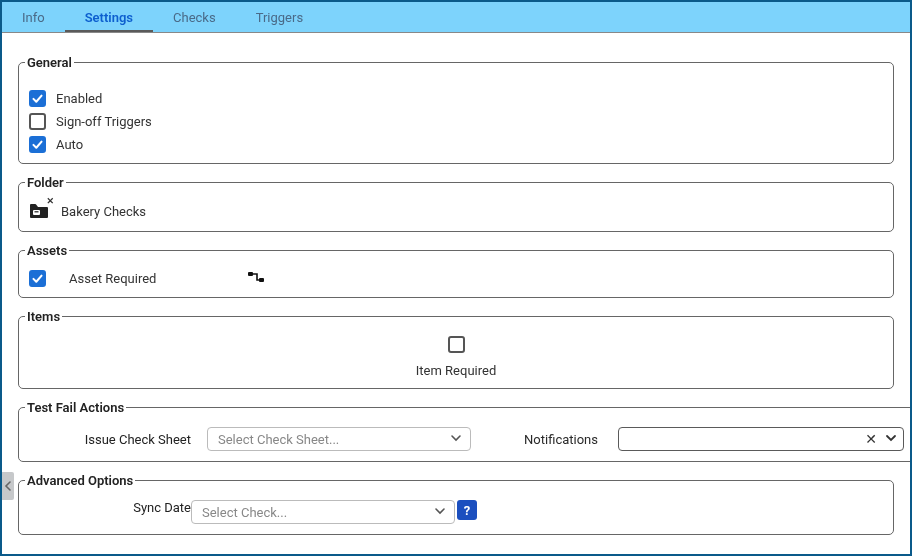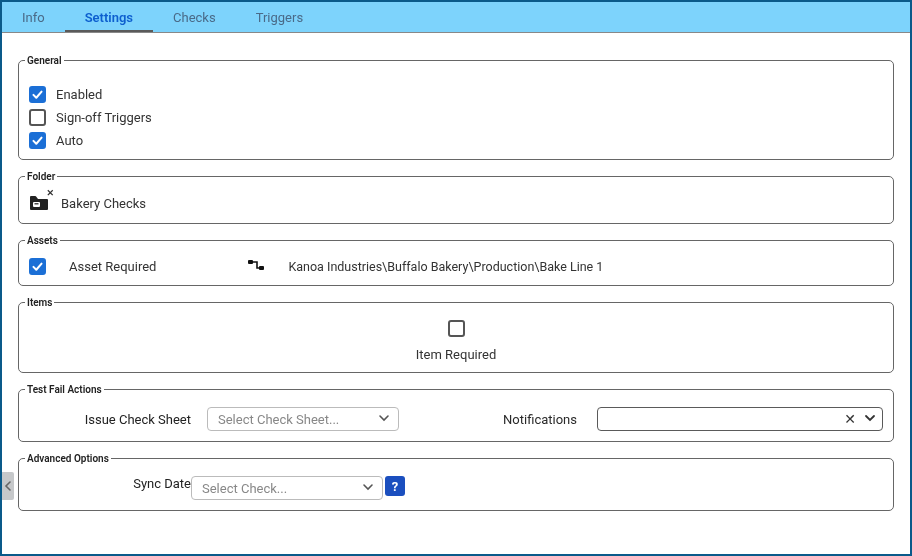--- a/index.html
+++ b/index.html
@@ -39,21 +39,21 @@
     .content {
       padding: 22px 16px 16px 16px;
     }
     fieldset.section {
       border: 1px solid #666;
       border-radius: 5px;
       padding: 8px 10px 10px 10px;
       margin-bottom: 11px;
     }
     fieldset.section > legend {
-      font-size: 10px;
+      font-size: 13px;
       font-weight: 600;
       padding: 0 2px;
       margin-left: -4px;
       color: #222;
     }
     .checkbox-row {
       display: flex;
       align-items: center;
       margin-top: 6px;
       gap: 10px;
@@ -126,21 +126,21 @@
     .tfa-label-col {
       width: 162px;
       text-align: right;
       font-size: 13px;
       color: #222;
     }
     .select-box {
       display: flex;
       align-items: center;
       justify-content: space-between;
-      width: 192px;
+      width: 264px;
       height: 24px;
       border: 1px solid #bbb;
       border-radius: 4px;
       padding: 0 8px 0 10px;
       background: #fff;
       color: #888;
       font-size: 13px;
       cursor: pointer;
     }
     .select-box .chevron {
@@ -270,21 +270,20 @@
       </span>
       <span class="cblabel">Asset Required</span>
       <span class="asset-gap"></span>
       <span>
         <svg viewBox="0 0 18 14" width="18" height="14">
           <rect x="1" y="2" width="5" height="4" rx="1" fill="#111"></rect>
           <rect x="12" y="8" width="5" height="4" rx="1" fill="#111"></rect>
           <path d="M6 4 H10 V10 H12" stroke="#111" stroke-width="1.6" fill="none"></path>
         </svg>
       </span>
-      <span class="cblabel" style="font-size:12.5px;">Kanoa Industries\Buffalo Bakery\Production\Bake Line 1</span>
     </div>
   </fieldset>
 
   <fieldset class="section">
     <legend>Items</legend>
     <div class="checkbox-row" style="margin-top:4px;flex-direction:column;">
       <span class="cbox">
         
       </span>
       <span class="cblabel">Item Required</span>

